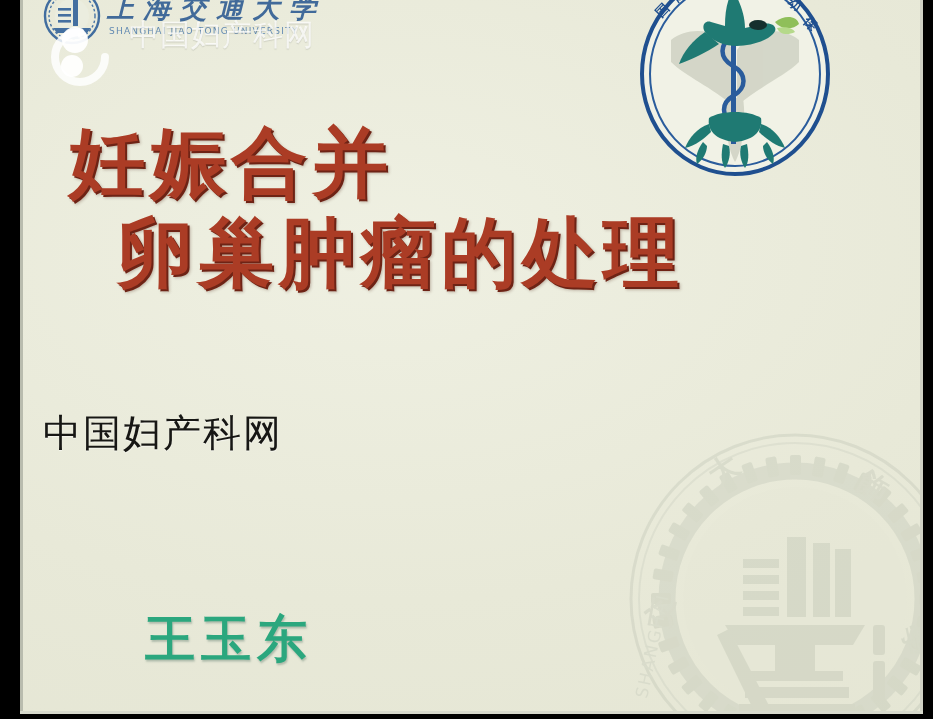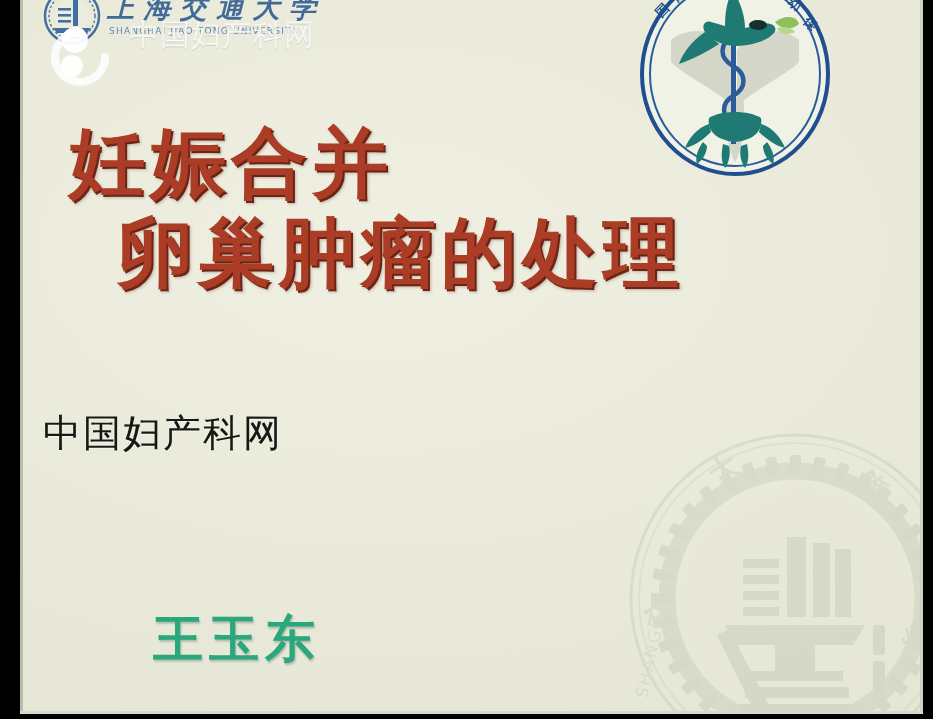--- a/index.html
+++ b/index.html
@@ -192,21 +192,20 @@
   }
   .affil-line-2 { margin-top: 40px; }
 
   
   .presenter-block {
     position: absolute;
     left: 0;
     top: 614px;
     width: 900px;
     z-index: 10;
-    margin-left: 8px;
   }
   .presenter-name {
     font-family: "DejaVu Sans", "Liberation Sans", sans-serif;
     font-weight: bold;
     font-size: 50px;
     line-height: 1;
     color: #2ba77e;
     letter-spacing: 6px;
     white-space: nowrap;
     margin-left: 122px;

